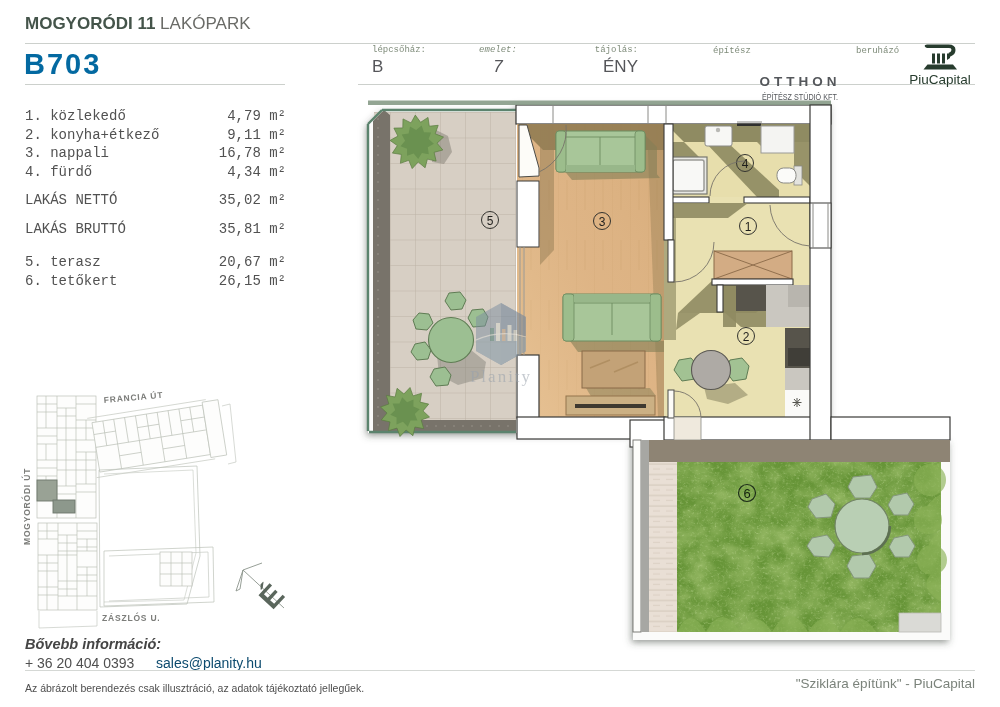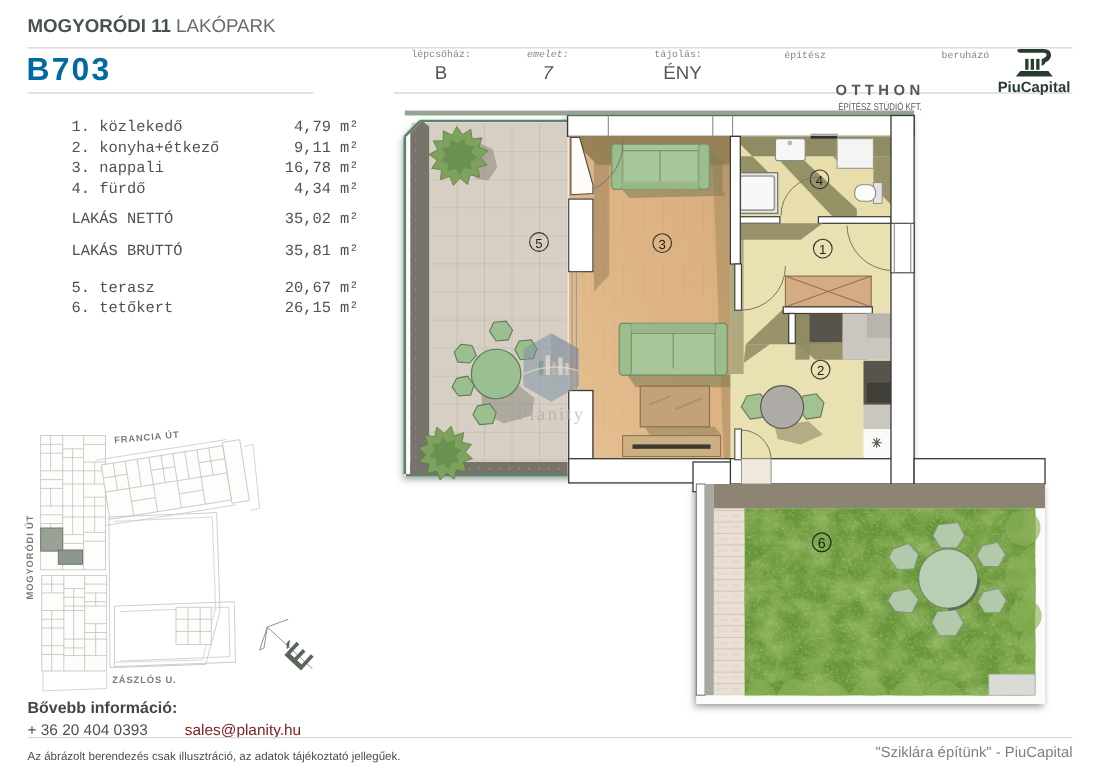--- a/index.html
+++ b/index.html
@@ -2,38 +2,38 @@
 <html><head>
 <meta charset="utf-8">
 <style>
   html,body{margin:0;padding:0;background:#fff;}
   body{width:1000px;height:707px;position:relative;font-family:"Liberation Sans",sans-serif;overflow:hidden;-webkit-font-smoothing:antialiased;}
   .abs{position:absolute;}
   .hline{position:absolute;height:0;border-top:1px solid #ccd0cc;}
   .lbl{font-family:"Liberation Mono",monospace;font-size:9px;color:#7e8b79;}
   .val{font-size:17px;color:#55565a;}
   .rl{position:absolute;left:25px;width:261px;display:flex;justify-content:space-between;
-      font-family:"Liberation Mono",monospace;font-size:14px;color:#515151;margin-left:40px;}
+      font-family:"Liberation Mono",monospace;font-size:14px;color:#515151;}
 </style>
 </head>
 <body>
 
 <div class="abs" style="left:25px;top:14px;font-size:17px;color:#677067;">
   <b style="color:#44544a;">MOGYORÓDI 11</b> <span style="color:#6a6b67;">LAKÓPARK</span>
 </div>
 
 <div class="hline" style="left:25px;width:950px;top:43px;"></div>
 
 <div class="abs" style="left:24px;top:48px;font-size:29px;font-weight:bold;letter-spacing:2px;color:#0369a1;">B703</div>
 
 <div class="hline" style="left:25px;width:260px;top:84px;"></div>
 
 <div class="hline" style="left:358px;width:617px;top:84px;"></div>
 
-<div class="abs" style="left:361px;top:45px;width:80px;text-align:center;">
+<div class="abs" style="left:372px;top:45px;width:80px;text-align:left;">
   <div class="lbl">lépcsőház:</div>
   <div class="val" style="margin-top:2px;">B</div>
 </div>
 
 <div class="abs" style="left:458px;top:45px;width:80px;text-align:center;font-style:italic;">
   <div class="lbl">emelet:</div>
   <div class="val" style="margin-top:2px;">7</div>
 </div>
 
 <div class="abs" style="left:558px;top:45px;width:80px;text-align:right;">
@@ -54,21 +54,21 @@
   <svg width="35" height="26" viewBox="0 0 35 26" style="display:block;margin:0 auto;">
     <g fill="#273c2e">
       <path d="M4 0.5 L25.5 0.5 Q32.5 0.5 32.5 6 Q32.5 10.5 27.5 12.5 L26 13.2 L25.7 8.8 Q28.6 8 28.4 5.3 Q28.2 3.8 25.5 3.9 L4 3.9 Q2.2 3.7 1.6 2 Q1.5 0.6 4 0.5 Z"></path>
       <rect x="9" y="9.5" width="3" height="10"></rect>
       <rect x="14" y="9.5" width="3" height="10"></rect>
       <rect x="19" y="9.5" width="3" height="10"></rect>
       <path d="M24 9.5 L27 9.5 L27 14 L24 16 Z"></path>
       <path d="M0.5 25.5 L4.5 20.5 L30 20.5 L34 25.5 Z"></path>
     </g>
   </svg>
-  <div style="font-size:13.5px;font-weight:bold;color:#273c2e;margin-top:2px;">PiuCapital</div>
+  <div style="font-size:13.5px;font-weight:normal;color:#273c2e;margin-top:2px;">PiuCapital</div>
 </div>
 
 <div class="rl" style="top:108px;">
     <span>1. közlekedő</span>
     <span>4,79 m²</span>
   </div>
 
 <div class="rl" style="top:126.5px;">
     <span>2. konyha+étkező</span>
     <span>9,11 m²</span>
@@ -97,25 +97,25 @@
 <div class="rl" style="top:254px;">
     <span>5. terasz</span>
     <span>20,67 m²</span>
   </div>
 
 <div class="rl" style="top:272.5px;text-align:center;">
     <span>6. tetőkert</span>
     <span>26,15 m²</span>
   </div>
 
-<div class="abs" style="left:25px;top:636px;font-size:14.5px;font-weight:bold;color:#454545;">Bővebb információ:</div>
+<div class="abs" style="left:25px;top:636px;font-size:14.5px;font-weight:bold;color:#454545;font-style:italic;">Bővebb információ:</div>
 
 <div class="abs" style="left:25px;top:655px;font-size:14px;color:#4f4f4f;text-align:right;">+ 36 20 404 0393</div>
 
-<div class="abs" style="left:168px;top:655px;font-size:14px;color:#7f1d1d;">sales@planity.hu</div>
+<div class="abs" style="left:156px;top:655px;font-size:14px;color:#0c4a6e;">sales@planity.hu</div>
 
 <div class="hline" style="left:25px;width:950px;top:670px;border-color:#d5d8d5;"></div>
 
 <div class="abs" style="left:25px;top:682px;font-size:10.5px;color:#4e4e4e;">Az ábrázolt berendezés csak illusztráció, az adatok tájékoztató jellegűek.</div>
 
 <div class="abs" style="left:675px;top:676px;width:300px;text-align:right;font-size:13.5px;color:#7b837b;">"Sziklára építünk" - PiuCapital</div>
 
 <svg class="abs" style="left:0;top:0;" width="1000" height="707" viewBox="0 0 1000 707">
 <defs>
   <pattern id="tiles" x="390" y="112" width="25" height="25.5" patternUnits="userSpaceOnUse">

